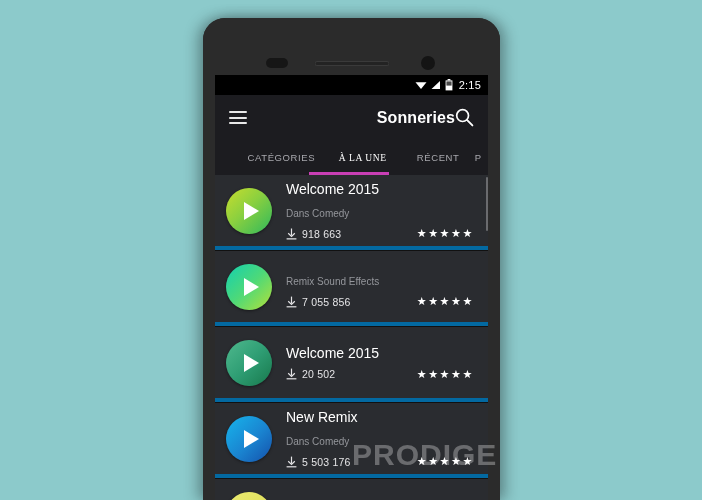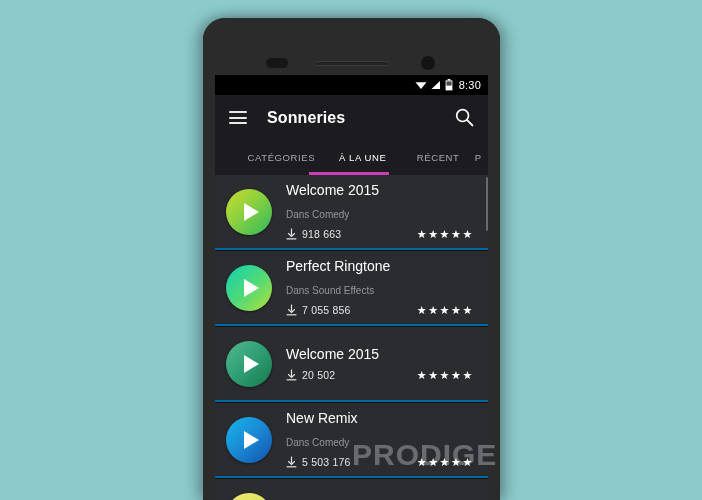--- a/index.html
+++ b/index.html
@@ -101,20 +101,21 @@
     font-family: "Liberation Sans", sans-serif;
   }
 
   
   #app-bar {
     height: 45px;
     background: #1c1c20;
     display: flex;
     align-items: center;
     padding: 0 14px;
+    text-align: right;
   }
   #menu-icon {
     width: 18px;
     height: 13px;
     display: flex;
     flex-direction: column;
     justify-content: space-between;
     cursor: pointer;
   }
   #menu-icon span {
@@ -146,21 +147,21 @@
   .tab {
     color: #a8a8ad;
     font-size: 9.5px;
     letter-spacing: 0.6px;
     white-space: nowrap;
     text-align: center;
     cursor: pointer;
     padding: 0 4px;
   }
   .tab.tab-categories { width: 92px; }
-  .tab.tab-featured { width: 84px; color: #ffffff; }
+  .tab.tab-featured { width: 84px; color: #ffffff; font-family: Liberation Serif, serif; }
   .tab.tab-recent { width: 78px; }
   .tab.tab-clipped {
     width: 16px;
     overflow: hidden;
     text-align: left;
     padding: 0;
   }
   #tab-indicator {
     position: absolute;
     bottom: 0;
@@ -173,21 +174,21 @@
   
   #list {
     background: #111111;
     height: 325px;
     overflow: hidden;
     position: relative;
   }
   .row {
     height: 75px;
     background: #2a2c30;
-    border-bottom: 2px solid #0369a1;
+    border-bottom: 4px solid #0369a1;
     display: flex;
     align-items: center;
     padding: 0 12px 0 11px;
     box-sizing: border-box;
     position: relative;
     cursor: pointer;
   }
   .row + .row { margin-top: 1px; }
   .play-btn {
     width: 46px;
@@ -219,21 +220,21 @@
   }
   .row-artist {
     color: #94969b;
     font-size: 10px;
     line-height: 13px;
     margin-top: 10px;
     white-space: nowrap;
   }
   .row-meta {
     display: flex;
-    align-items: flex-start;
+    align-items: center;
     justify-content: space-between;
     margin-top: 7px;
   }
   .dl-wrap {
     display: flex;
     align-items: center;
     gap: 5px;
   }
   .dl-count {
     color: #e4e4e6;
@@ -312,21 +313,21 @@
         <path d="M0.5 2.2 L6 9 L11.5 2.2 Z" fill="#ffffff"></path>
       </svg>
       <svg class="sb-icon" width="10" height="10" viewBox="0 0 10 10">
         <path d="M0.5 9 L9 9 L9 1 Z" fill="#ffffff"></path>
       </svg>
       <svg class="sb-icon" width="8" height="12" viewBox="0 0 8 12">
         <rect x="2.6" y="0" width="2.8" height="1.4" fill="#ffffff"></rect>
         <rect x="0.6" y="1.4" width="6.8" height="10" fill="#ffffff"></rect>
         <rect x="1.4" y="2.4" width="5.2" height="4.2" fill="#4a4a4a"></rect>
       </svg>
-      <span id="status-clock">8:30</span>
+      <span id="status-clock">2:15</span>
     </div>
 
     <div id="app-bar">
       <div id="menu-icon">
         <span></span>
           <span></span>
           <span></span>
       </div>
       <div id="app-title">Sonneries</div>
       <svg id="search-icon" width="19" height="19" viewBox="0 0 19 19">
@@ -364,22 +365,21 @@
             <div class="stars">★★★★★</div>
           </div>
         </div>
       </div>
 
       <div class="row">
         <div class="play-btn" style="background:linear-gradient(135deg,#12d0b2 0%,#4ed978 50%,#b5e038 100%);">
           <div class="play-tri"></div>
         </div>
         <div class="row-info">
-          <div class="row-title">Perfect Ringtone</div>
-          <div class="row-artist">Dans Sound Effects</div>
+          <div class="row-artist">Remix Sound Effects</div>
           <div class="row-meta">
             <div class="dl-wrap">
               <svg width="11" height="12" viewBox="0 0 11 12">
                 <line x1="5.5" y1="0.6" x2="5.5" y2="7.6" stroke="#e4e4e6" stroke-width="1.2"></line>
                 <path d="M2.2 5.2 L5.5 8.4 L8.8 5.2" fill="none" stroke="#e4e4e6" stroke-width="1.2"></path>
                 <line x1="0.6" y1="10.8" x2="10.4" y2="10.8" stroke="#e4e4e6" stroke-width="1.2"></line>
               </svg>
               <span class="dl-count">7 055 856</span>
             </div>
             <div class="stars">★★★★★</div>

